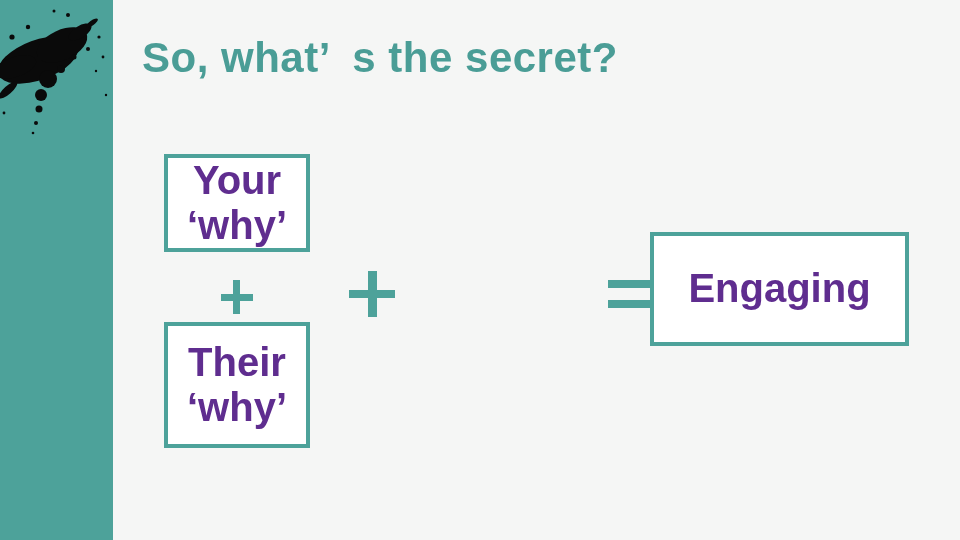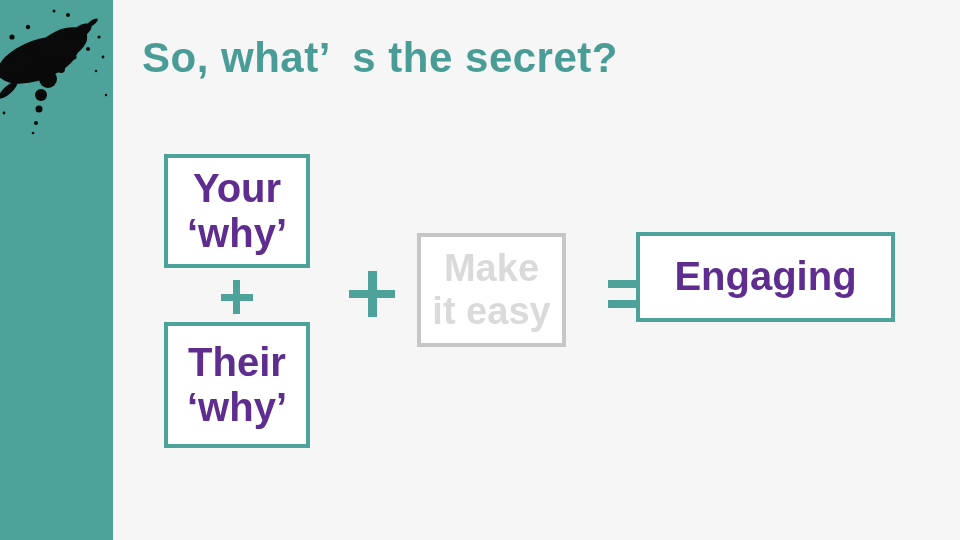--- a/index.html
+++ b/index.html
@@ -20,24 +20,24 @@
     font-size:42px;font-weight:700;color:#4a9d96;
     white-space:pre;letter-spacing:0.5px;
   }
   .box{
     position:absolute;box-sizing:border-box;background:#ffffff;
     display:flex;flex-direction:column;align-items:center;justify-content:center;
     text-align:center;font-weight:700;line-height:1.13;
   }
   .teal-box{border:4px solid #4da29a;color:#5f2d8f;}
   .gray-box{border:4px solid #c6c6c6;color:#dadada;}
-  .box-your    {left:164px;top:154px;width:146px;height:114px;font-size:40px;}
+  .box-your    {left:164px;top:154px;width:146px;height:98px;font-size:40px;}
   .box-their   {left:164px;top:322px;width:146px;height:126px;font-size:40px;}
   .box-make    {left:417px;top:233px;width:149px;height:114px;font-size:38px;}
-  .box-engaging{left:636px;top:232px;width:259px;height:90px;font-size:40px;}
+  .box-engaging{left:650px;top:232px;width:259px;height:114px;font-size:40px;}
   .op{position:absolute;}
   .op i{position:absolute;display:block;background:#4da29a;}
   .plus-small{left:221px;top:280px;width:32px;height:34px;}
   .plus-small i.v{left:12px;top:0;width:7px;height:34px;}
   .plus-small i.h{left:0;top:14px;width:32px;height:7px;}
   .plus-big{left:349px;top:271px;width:46px;height:46px;}
   .plus-big i.v{left:19px;top:0;width:9px;height:46px;}
   .plus-big i.h{left:0;top:19px;width:46px;height:8px;}
   .equals{left:608px;top:280px;width:49px;height:28px;}
   .equals i.t{left:0;top:0;width:49px;height:8px;}
@@ -93,24 +93,20 @@
   <div class="box teal-box box-their">
     <span>Their</span>
     <span>‘why’</span>
   </div>
 
   <div class="op plus-big">
     <i class="v"></i>
       <i class="h"></i>
   </div>
 
-  <div class="box gray-box box-make">
-    <span>Make</span>
-    <span>it easy</span>
-  </div>
 
   <div class="op equals">
     <i class="t"></i>
       <i class="b"></i>
   </div>
 
   <div class="box teal-box box-engaging">
     <span>Engaging</span>
   </div>
 

